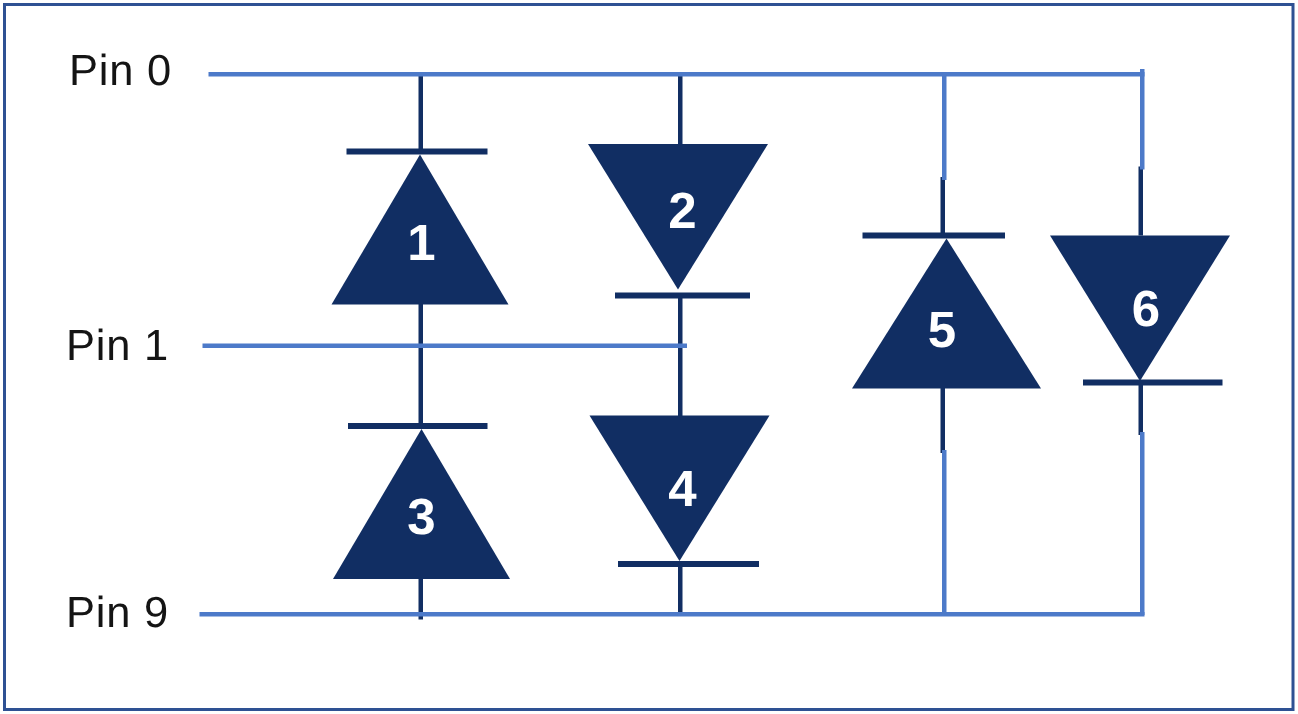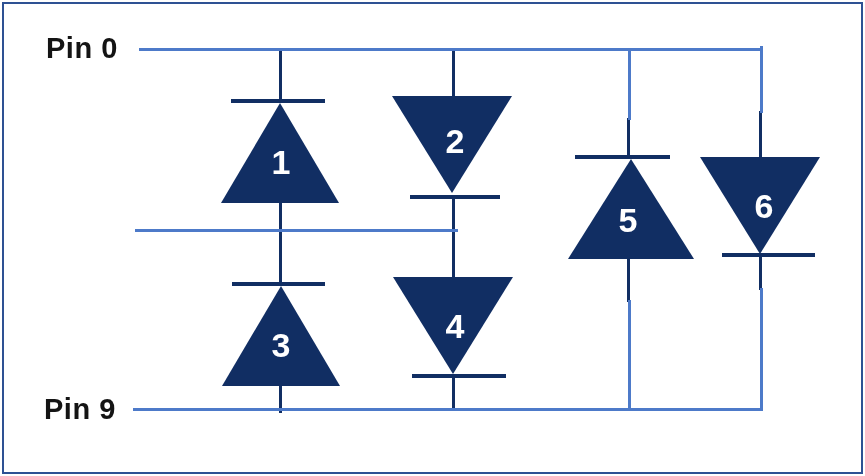--- a/index.html
+++ b/index.html
@@ -18,21 +18,21 @@
     font-family:"Liberation Sans", sans-serif;
   }
   .frame{
     position:absolute;left:2px;top:2px;right:2px;bottom:2px;
     border:2px solid var(--border);
     pointer-events:none;
   }
   .pin-label{
     position:absolute;
     transform:translateY(-52%);
-    font-size:29px;font-weight:bold;color:var(--label);
+    font-size:29px;font-weight:normal;color:var(--label);
     letter-spacing:0.5px;
     white-space:nowrap;
   }
   .wire{position:absolute;background:var(--wire);}
   .lead{position:absolute;background:var(--navy);width:3px;}
   .bar{position:absolute;background:var(--navy);height:4px;}
   .tri{position:absolute;width:0;height:0;}
   .tri-up{border-left:59px solid transparent;border-right:59px solid transparent;border-bottom:100px solid var(--navy);}
   .tri-down{border-left:60px solid transparent;border-right:60px solid transparent;border-top:97px solid var(--navy);}
   .digit{
@@ -99,16 +99,17 @@
     <div class="wire" style="left:139px;top:48px;width:624px;height:3px"></div>
     <div class="wire" style="left:135px;top:229px;width:323px;height:3px"></div>
     <div class="wire" style="left:133px;top:408px;width:630px;height:3px"></div>
     <div class="wire" style="left:628px;top:50px;width:3px;height:70px"></div>
     <div class="wire" style="left:628px;top:300px;width:3px;height:110px"></div>
     <div class="wire" style="left:760px;top:46px;width:3px;height:67px"></div>
     <div class="wire" style="left:760px;top:288px;width:3px;height:122px"></div>
   </div>
 
   <div class="pin-label" style="left:46px;top:49px">Pin 0</div>
+  <div class="pin-label" style="left:44px;top:232px">Pin 1</div>
   <div class="pin-label" style="left:44px;top:410px">Pin 9</div>
 
   <div class="frame"></div>
 </div>
 
 </body></html>

